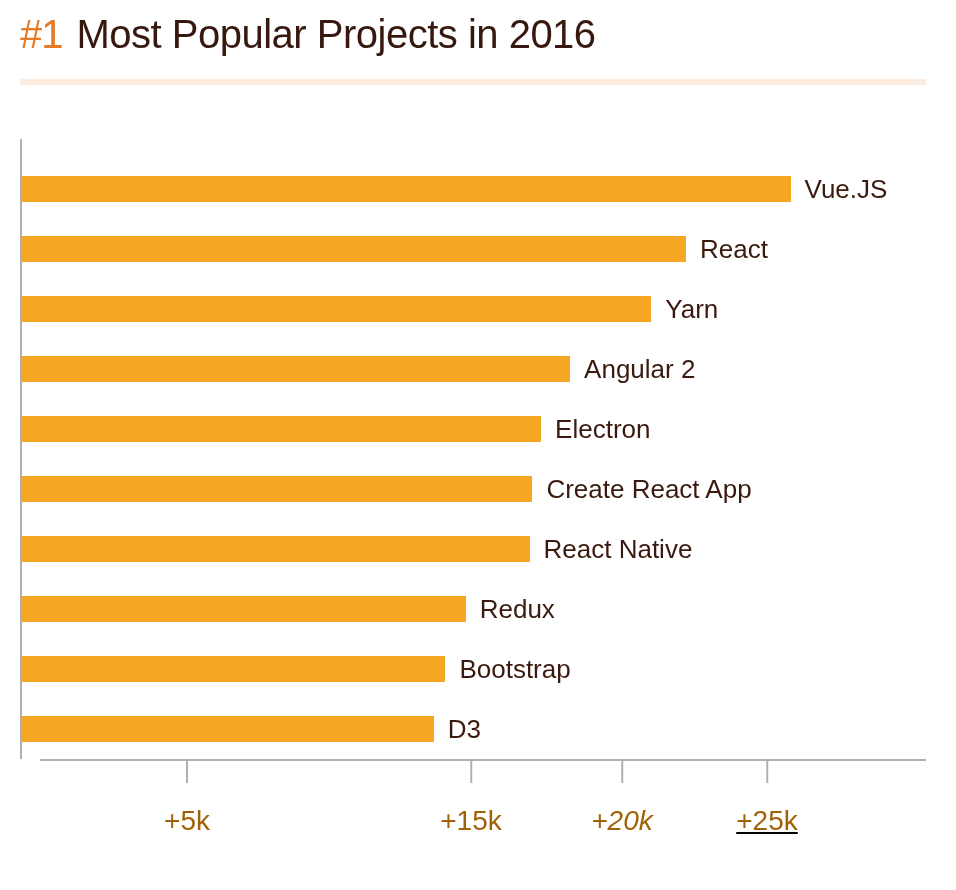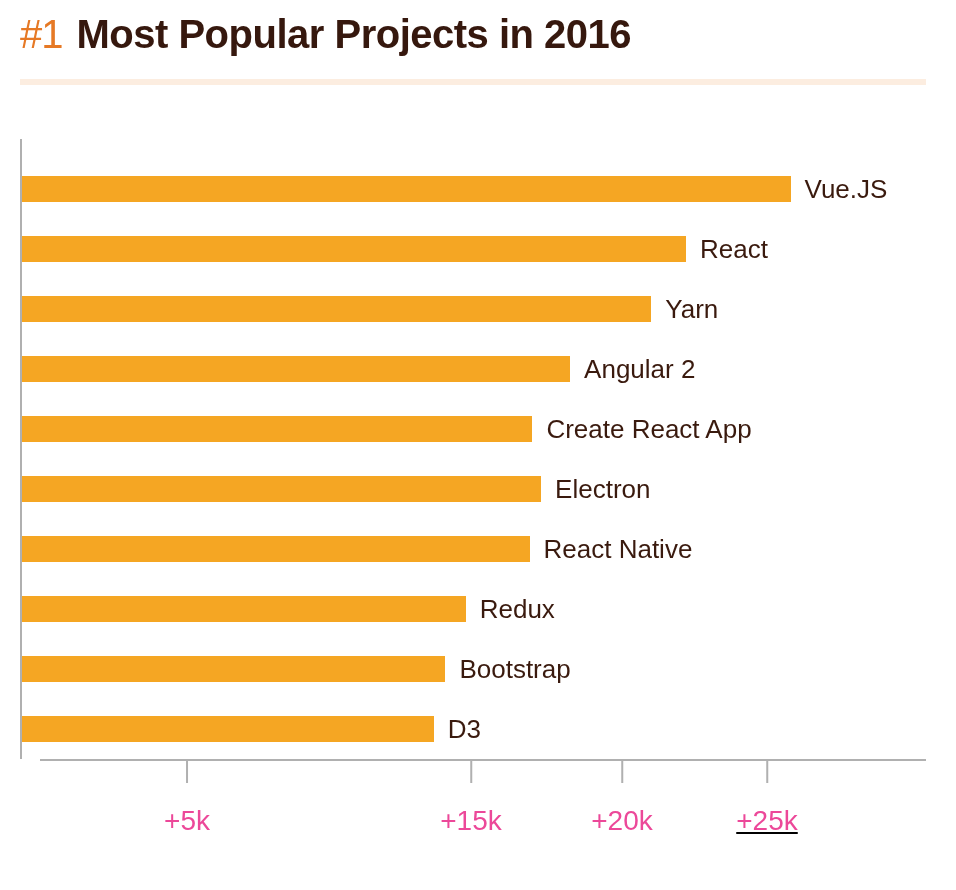--- a/index.html
+++ b/index.html
@@ -22,21 +22,21 @@
   }
   .rank {
     color: #e67925;
     font-size: 40px;
     font-weight: 400;
     letter-spacing: -1px;
   }
   .title {
     color: #36180e;
     font-size: 40px;
-    font-weight: 700;
+    font-weight: 400;
     letter-spacing: -0.5px;
   }
   .rule {
     height: 6px;
     width: 100%;
     background: #fcede0;
     margin-bottom: 54px;
   }
   .chart {
     position: relative;
@@ -88,21 +88,21 @@
     align-items: center;
   }
   .tick-mark {
     width: 2px;
     height: 22px;
     background: #b0b0b0;
   }
   .tick-label {
     margin-top: 22px;
     font-size: 28px;
-    color: #ec4899;
+    color: #a16207;
   }
   .tick.zero .tick-mark {
     background: transparent;
   }
 </style>
 </head>
 <body>
 
 <div class="page">
 
@@ -127,26 +127,26 @@
         </div>
         <div class="bar-row">
           <div class="bar" style="width: 629.3px; background: rgb(245, 166, 35);"></div>
           <div class="bar-label">Yarn</div>
         </div>
         <div class="bar-row">
           <div class="bar" style="width: 548.1px; background: rgb(245, 166, 35);"></div>
           <div class="bar-label">Angular 2</div>
         </div>
         <div class="bar-row">
+          <div class="bar" style="width: 519.1px; background: rgb(245, 166, 35);"></div>
+          <div class="bar-label">Electron</div>
+        </div>
+        <div class="bar-row">
           <div class="bar" style="width: 510.4px; background: rgb(245, 166, 35);"></div>
           <div class="bar-label">Create React App</div>
-        </div>
-        <div class="bar-row">
-          <div class="bar" style="width: 519.1px; background: rgb(245, 166, 35);"></div>
-          <div class="bar-label">Electron</div>
         </div>
         <div class="bar-row">
           <div class="bar" style="width: 507.5px; background: rgb(245, 166, 35);"></div>
           <div class="bar-label">React Native</div>
         </div>
         <div class="bar-row">
           <div class="bar" style="width: 443.7px; background: rgb(245, 166, 35);"></div>
           <div class="bar-label">Redux</div>
         </div>
         <div class="bar-row">
@@ -166,21 +166,21 @@
           <div class="tick-label"></div>
         </div>
         <div class="tick" style="left: 145px;">
           <div class="tick-mark"></div>
           <div class="tick-label">+5k</div>
         </div>
         <div class="tick" style="left: 429px;">
           <div class="tick-mark"></div>
           <div class="tick-label">+15k</div>
         </div>
-        <div class="tick" style="left: 580px;">
+        <div class="tick" style="left: 580px; font-style: italic;">
           <div class="tick-mark"></div>
           <div class="tick-label">+20k</div>
         </div>
         <div class="tick" style="left: 725px; text-decoration: underline;">
           <div class="tick-mark"></div>
           <div class="tick-label">+25k</div>
         </div>
       </div>
 
   </div>

